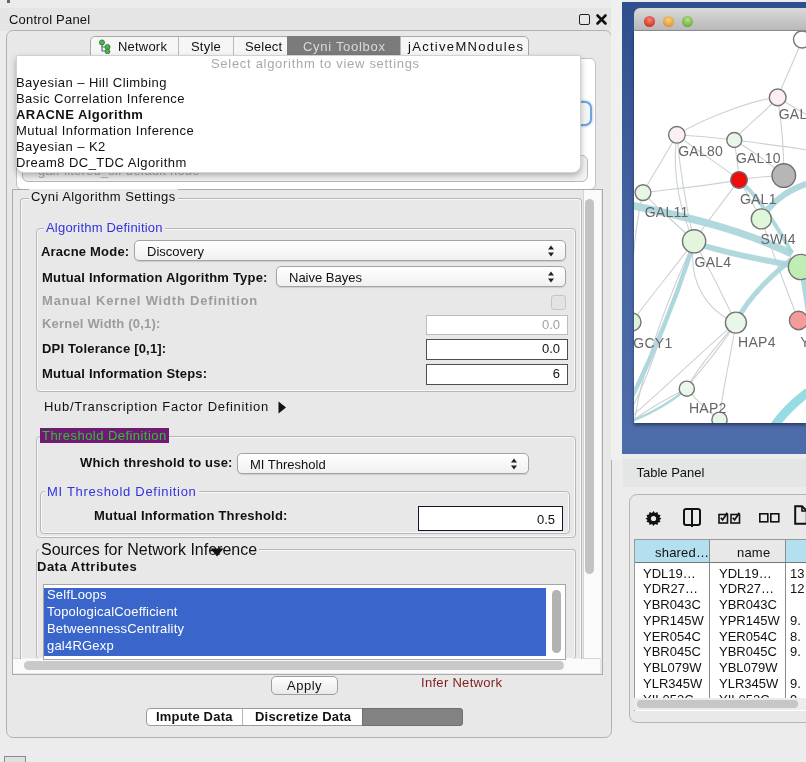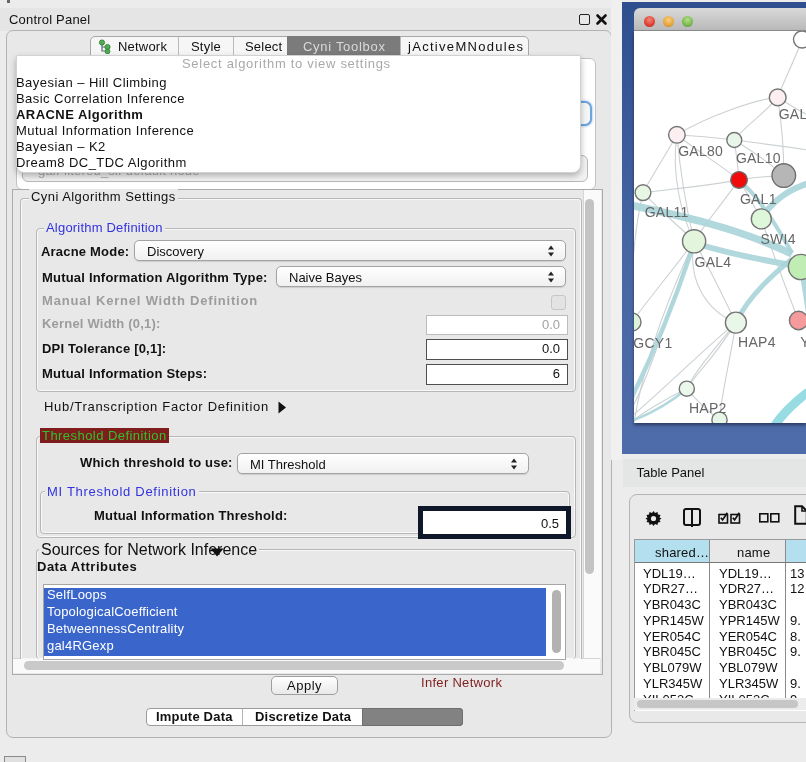--- a/index.html
+++ b/index.html
@@ -93,33 +93,33 @@
   <div class="field" style="left:426px;top:339px;width:133px;height:18px;border:1px solid #4f4f4f;padding:1px 7px 0 0;">0.0</div>
   <div class="lbl bold" style="left:42px;top:366px;">Mutual Information Steps:</div>
   <div class="field" style="left:426px;top:364px;width:133px;height:18px;border:1px solid #4f4f4f;padding:1px 7px 0 0;">6</div>
 
   <div class="lbl" style="left:44px;top:399px;letter-spacing:0.7px;">Hub/Transcription Factor Definition</div>
   <svg class="abs" style="left:277px;top:401px;" width="10" height="13" viewBox="0 0 10 13">
       <path d="M1.5 0.5 L9 6.5 L1.5 12.5 Z" fill="#111"></path>
     </svg>
 
   <div class="groupbox" style="left:36px;top:436px;width:538px;height:100px;"></div>
-  <div class="lbl green" style="left:40px;top:428px;background:#7f1d1d;padding:0 2px;letter-spacing:0.45px;">Threshold Definition</div>
+  <div class="lbl green" style="left:40px;top:428px;background:#701a75;padding:0 2px;letter-spacing:0.45px;">Threshold Definition</div>
   <div class="lbl bold" style="left:80px;top:455px;">Which threshold to use:</div>
   <div class="combo" style="left:237px;top:453px;width:290px;height:19px;">
     <div class="ct">MI Threshold</div>
     <svg class="abs" style="left:272px;top:4px;" width="8" height="12" viewBox="0 0 8 12">
         <path d="M4 0.5 L7 4.5 L1 4.5 Z" fill="#222"></path>
         <path d="M4 11.5 L7 7.5 L1 7.5 Z" fill="#222"></path>
       </svg>
   </div>
   <div class="groupbox" style="left:40px;top:491px;width:528px;height:41px;"></div>
   <div class="lbl blue" style="left:45px;top:483.5px;background:#e8e8e8;padding:0 2px;letter-spacing:0.7px;">MI Threshold Definition</div>
   <div class="lbl bold" style="left:46px;top:508px;margin-left:48px;">Mutual Information Threshold:</div>
-  <div class="field" style="left:418px;top:506px;width:136px;height:18px;border:5px solid #0f172a;padding:5px 7px 0 0;">0.5</div>
+  <div class="field" style="left:418px;top:506px;width:136px;height:18px;border:1px solid #0f172a;padding:5px 7px 0 0;">0.5</div>
 
   <div class="groupbox" style="left:36px;top:549px;width:538px;height:109px;border-bottom:none;"></div>
   <div class="lbl" style="left:39px;top:542px;background:#e8e8e8;padding:0 2px;font-size:16px;letter-spacing:0;">Sources for Network Inference</div>
   <svg class="abs" style="left:210px;top:547px;" width="14" height="11" viewBox="0 0 14 11">
       <path d="M0.5 1.5 L13.5 1.5 L7 9.5 Z" fill="#111"></path>
     </svg>
   <div class="lbl bold" style="left:37px;top:559px;letter-spacing:0.5px;">Data Attributes</div>
 
   <div class="abs" style="left:43px;top:584px;width:521px;height:74px;background:#fff;border:1px solid #a6a6a6;"></div>
   <div class="abs" style="left:44px;top:588px;width:502px;height:68px;background:#3a66cb;"></div>
@@ -268,21 +268,21 @@
   <div class="abs" style="left:634px;top:563px;width:172px;height:135px;overflow:hidden;font-size:13px;color:#111;">
     <div style="position:absolute;left:9px;top:2.5px;line-height:15.75px;">YDL19…<br>YDR27…<br>YBR043C<br>YPR145W<br>YER054C<br>YBR045C<br>YBL079W<br>YLR345W<br>YIL053C</div>
     <div style="position:absolute;left:85px;top:2.5px;line-height:15.75px;">YDL19…<br>YDR27…<br>YBR043C<br>YPR145W<br>YER054C<br>YBR045C<br>YBL079W<br>YLR345W<br>YIL053C</div>
     <div style="position:absolute;left:156px;top:2.5px;line-height:15.75px;">13<br>12<br>&nbsp;<br>9.<br>8.<br>9.<br>&nbsp;<br>9.<br>9.</div>
   </div>
 
   <div class="abs" style="left:634px;top:698px;width:172px;height:12px;background:#ececec;"></div>
   <div class="abs" style="left:637px;top:700px;width:161px;height:8px;background:#c6c6c6;border-radius:4px;"></div>
 
   <div class="abs" style="left:16px;top:55px;width:563px;height:116px;background:#fff;border:1px solid #d2d2d2;border-radius:2px 2px 8px 8px;box-shadow:0 3px 6px rgba(0,0,0,0.28);"></div>
-  <div class="lbl" style="left:182px;top:56px;color:#a9a9a9;letter-spacing:0.7px;">Select algorithm to view settings</div>
+  <div class="lbl" style="left:211px;top:56px;color:#a9a9a9;letter-spacing:0.7px;">Select algorithm to view settings</div>
   <div class="lbl" style="left:16px;top:74.5px;letter-spacing:0.45px;">Bayesian – Hill Climbing</div>
   <div class="lbl" style="left:16px;top:90.5px;letter-spacing:0.45px;">Basic Correlation Inference</div>
   <div class="lbl bold" style="left:16px;top:107px;letter-spacing:0.45px;">ARACNE Algorithm</div>
   <div class="lbl" style="left:16px;top:122.5px;letter-spacing:0.45px;">Mutual Information Inference</div>
   <div class="lbl" style="left:16px;top:139px;letter-spacing:0.45px;">Bayesian – K2</div>
   <div class="lbl" style="left:16px;top:155px;letter-spacing:0.45px;">Dream8 DC_TDC Algorithm</div>
 
 </div>
 
 </body></html>

